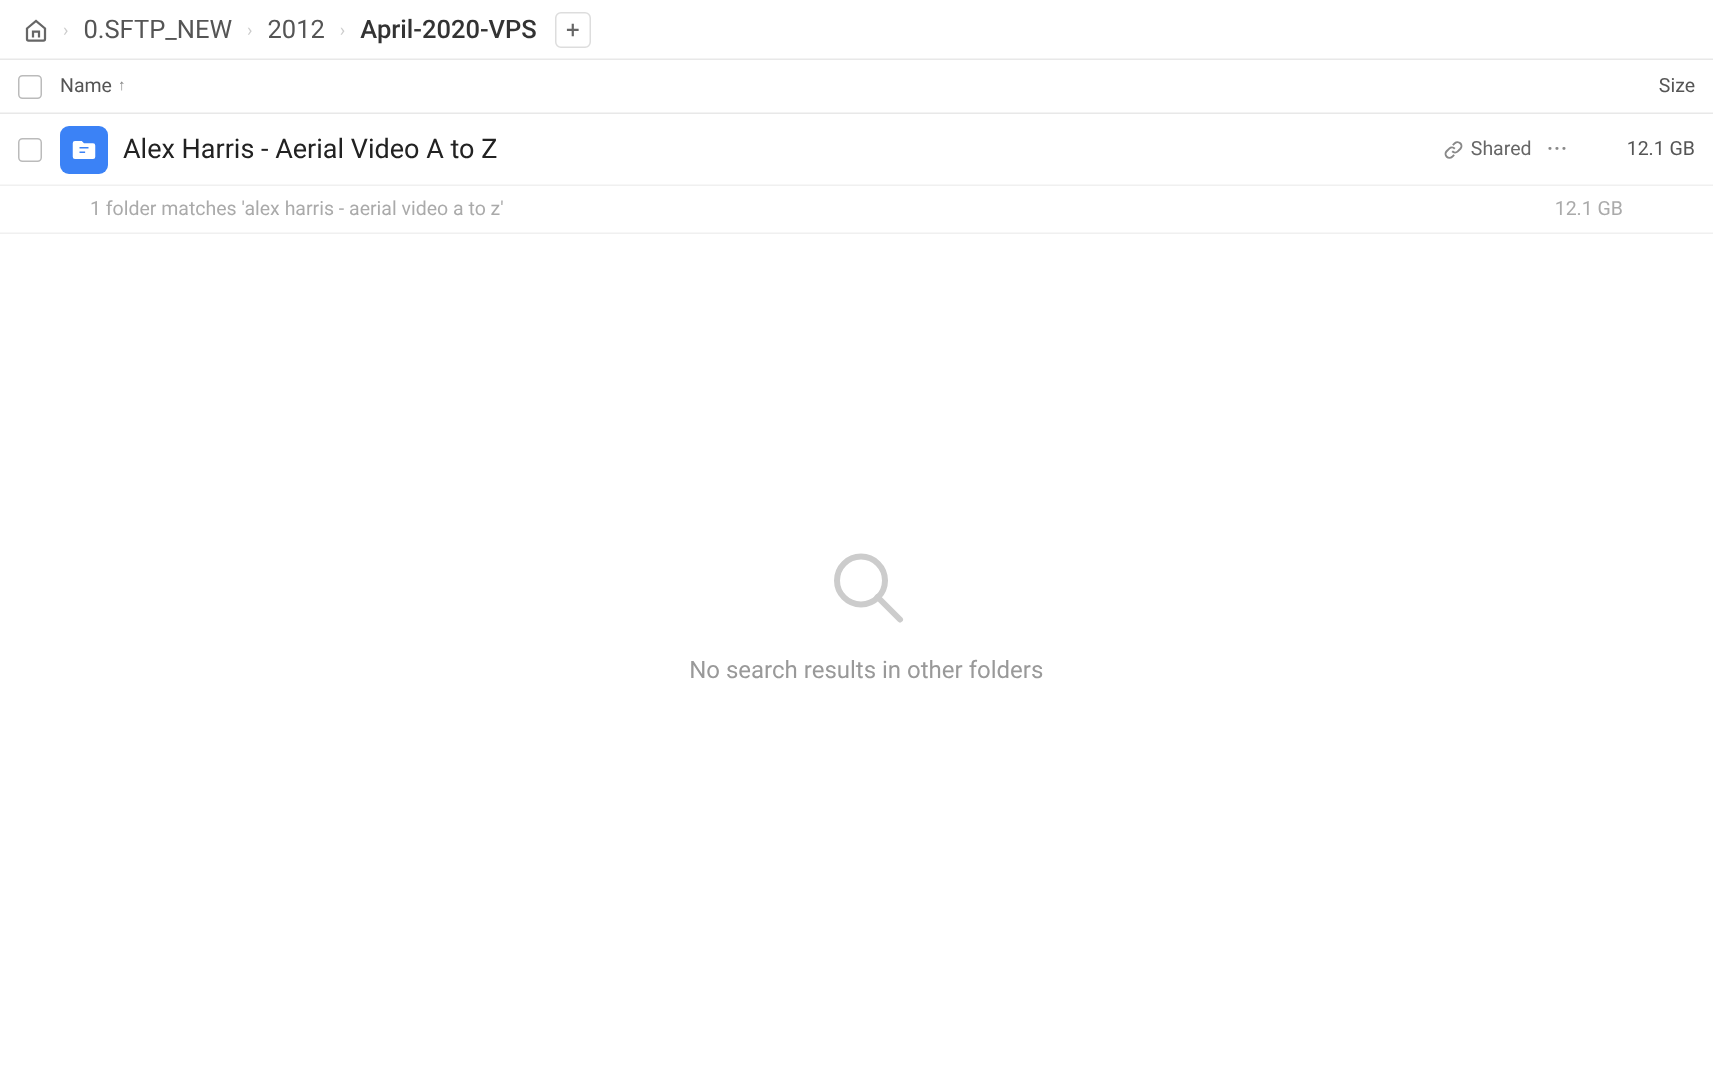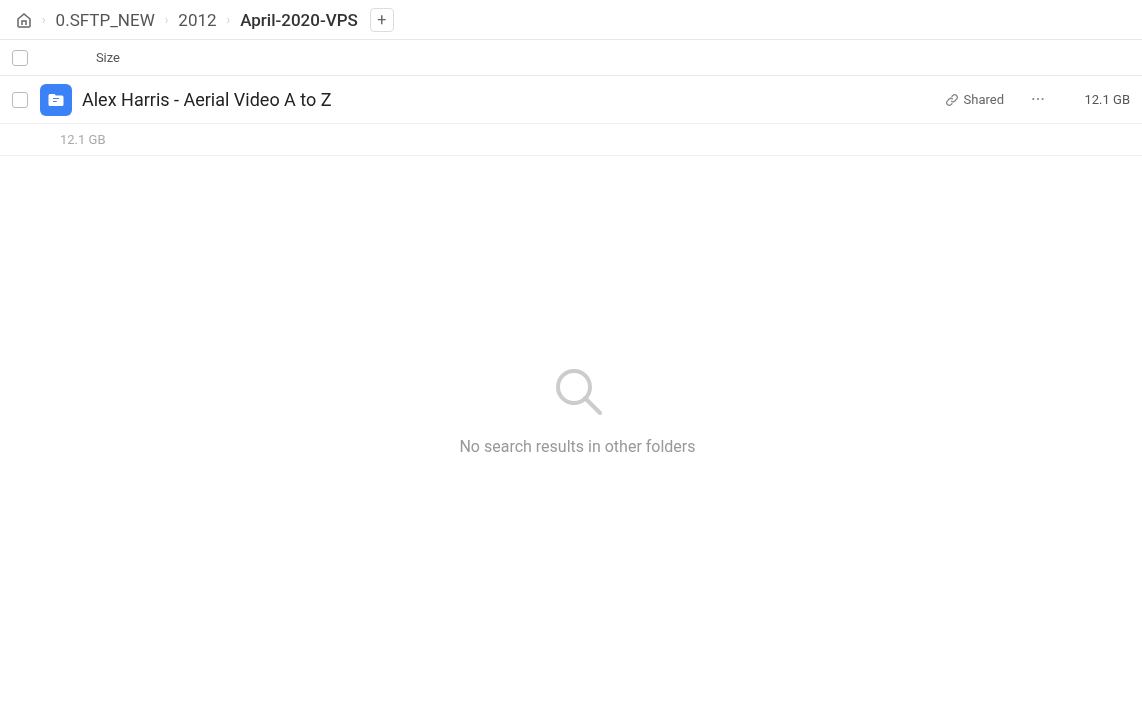--- a/index.html
+++ b/index.html
@@ -173,21 +173,21 @@
       font-size: 18px;
       color: #222;
     }
 
     .shared-badge {
       display: flex;
       align-items: center;
       gap: 5px;
       color: #666;
       font-size: 13px;
-      margin-right: 20px;
+      margin-right: 3px;
     }
 
     .shared-badge .link-icon {
       width: 14px;
       height: 14px;
       color: #888;
     }
 
     .more-btn {
       width: 28px;
@@ -268,20 +268,24 @@
     <span class="breadcrumb-item">0.SFTP_NEW</span>
     <span class="breadcrumb-sep">›</span>
     <span class="breadcrumb-item">2012</span>
     <span class="breadcrumb-sep">›</span>
     <span class="breadcrumb-item active">April-2020-VPS</span>
     <div class="add-tab-btn">+</div>
   </div>
 
   <div class="column-header">
     <div class="header-checkbox"></div>
+    <div class="header-name">
+      <span>Name</span>
+      <span class="sort-arrow">↑</span>
+    </div>
     <div class="header-size">Size</div>
   </div>
 
   <div class="file-row">
     <div class="row-checkbox"></div>
     <div class="file-icon">
       <svg viewBox="0 0 24 24" xmlns="http://www.w3.org/2000/svg">
         <path d="M20 6H12l-2-2H4a2 2 0 00-2 2v12a2 2 0 002 2h16a2 2 0 002-2V8a2 2 0 00-2-2z" fill="white"></path>
         <path d="M8 10h8M8 14h5" stroke="#3b82f6" stroke-width="1.5" fill="none"></path>
       </svg>
@@ -294,20 +298,21 @@
       </svg>
       <span>Shared</span>
     </div>
     <div class="more-btn">
       <span>···</span>
     </div>
     <div class="file-size">12.1 GB</div>
   </div>
 
   <div class="match-info-row">
+    <span class="match-info-text">1 folder matches 'alex harris - aerial video a to z'</span>
     <span class="match-info-size">12.1 GB</span>
   </div>
 
   <div class="empty-state">
     <svg class="search-empty-icon" viewBox="0 0 60 60" fill="none">
       <circle cx="26" cy="26" r="16" stroke="#ccc" stroke-width="4"></circle>
       <line x1="37" y1="37" x2="52" y2="52" stroke="#ccc" stroke-width="4" stroke-linecap="round"></line>
     </svg>
     <span class="empty-state-text">No search results in other folders</span>
   </div>

